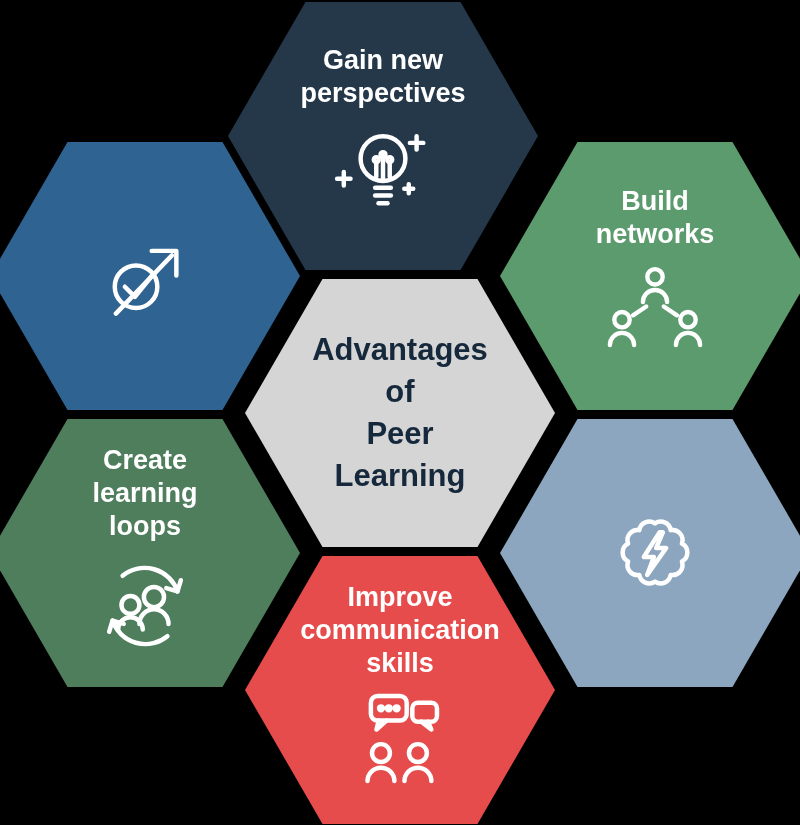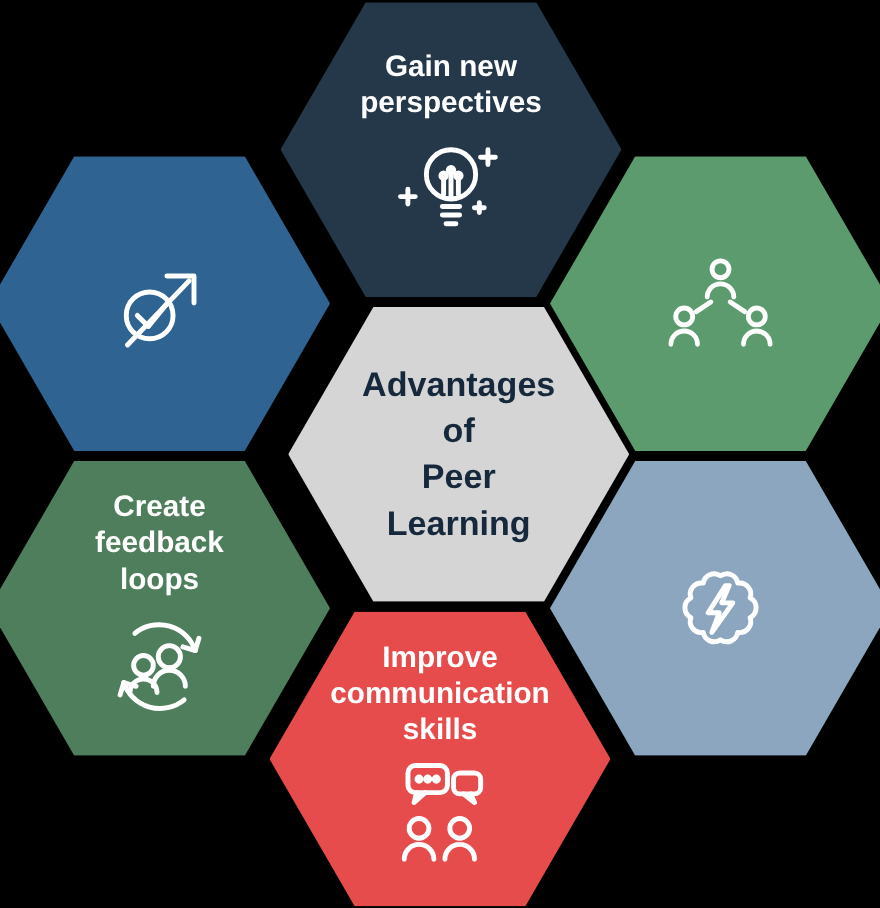--- a/index.html
+++ b/index.html
@@ -15,24 +15,24 @@
   .hex {
     position: absolute;
     width: 310px;
     height: 268px;
     clip-path: polygon(0% 50%, 25% 0%, 75% 0%, 100% 50%, 75% 100%, 25% 100%);
     display: flex;
     flex-direction: column;
     align-items: center;
     justify-content: center;
   }
-  .pos-top          { left: 255px; top: 2px; }
+  .pos-top          { left: 228px; top: 2px; }
   .pos-top-left     { left: -10px; top: 142px; }
   .pos-top-right    { left: 500px; top: 142px; }
-  .pos-center       { left: 262px; top: 279px; }
+  .pos-center       { left: 245px; top: 279px; }
   .pos-bottom-left  { left: -10px; top: 419px; }
   .pos-bottom-right { left: 500px; top: 419px; }
   .pos-bottom       { left: 245px; top: 556px; }
   .hex-label {
     color: #ffffff;
     font-weight: bold;
     font-size: 27px;
     line-height: 1.22;
     text-align: center;
     white-space: pre-line;
@@ -83,20 +83,22 @@
           <circle cx="42" cy="56" r="19"></circle>
           <path d="M32,56 l9,9 l17,-21"></path>
           <path d="M24,80 L74,28"></path>
           <path d="M56,24 L78,24 L78,46"></path>
         </g>
       </svg>
     </div>
   </div>
 
   <div class="hex pos-top-right" style="background: rgb(92, 155, 109);">
+    <div class="hex-label">Build
+networks</div>
     <div class="hex-icon">
       <svg viewBox="0 0 100 100" width="110" height="110">
         <g fill="none" stroke="#ffffff" stroke-width="4" stroke-linecap="round" stroke-linejoin="round">
           <circle cx="50" cy="18" r="7"></circle>
           <path d="M39,41 a11,11 0 0 1 22,0"></path>
           <circle cx="20" cy="57" r="7"></circle>
           <path d="M9,80 a11,11 0 0 1 22,0"></path>
           <circle cx="80" cy="57" r="7"></circle>
           <path d="M69,80 a11,11 0 0 1 22,0"></path>
           <path d="M42,45 L30,53 M58,45 L70,53"></path>
@@ -107,21 +109,21 @@
 
   <div class="hex pos-center" style="background: rgb(213, 213, 213); color: rgb(22, 40, 60);">
     <div class="center-label">Advantages
 of
 Peer
 Learning</div>
   </div>
 
   <div class="hex pos-bottom-left" style="background: rgb(79, 126, 93);">
     <div class="hex-label">Create
-feedback
+learning
 loops</div>
     <div class="hex-icon">
       <svg viewBox="0 0 100 100" width="112" height="112">
         <g fill="none" stroke="#ffffff" stroke-width="4" stroke-linecap="round" stroke-linejoin="round">
           <circle cx="58" cy="42" r="9"></circle>
           <path d="M45,66 a13,13 0 0 1 26,0"></path>
           <circle cx="37" cy="49" r="8"></circle>
           <path d="M26,71 a11,11 0 0 1 22,0"></path>
           <path d="M30,23 A31,31 0 0 1 79,37"></path>
           <path d="M79,37 l3,-10 M79,37 l-10,-3"></path>

